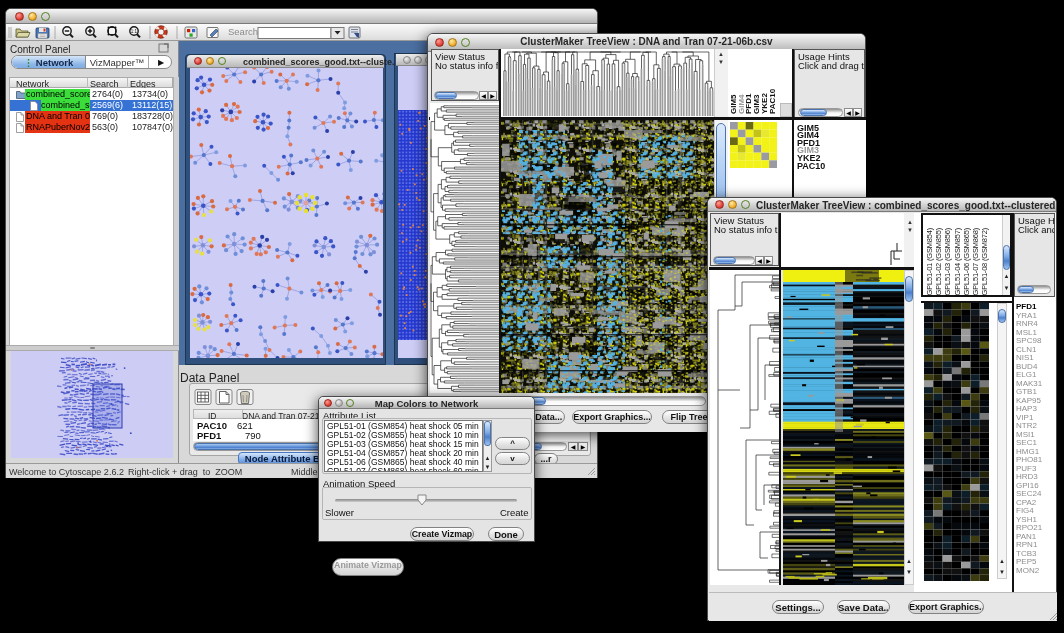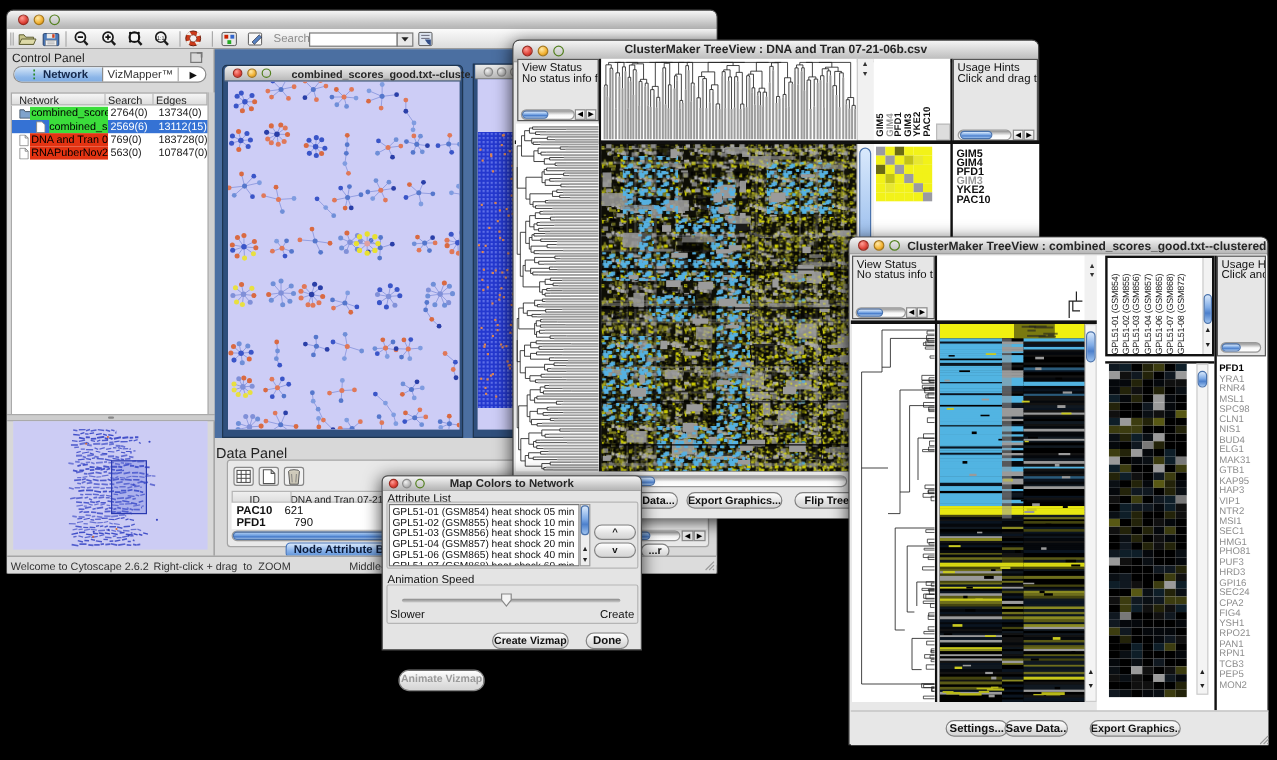--- a/index.html
+++ b/index.html
@@ -2925,21 +2925,21 @@
       <rect x="46.50" y="271.74" width="9.3" height="6.47" fill="#3c3c10"></rect>
       <rect x="55.80" y="271.74" width="9.3" height="6.47" fill="#23230a"></rect>
     </svg>
     <div class="abs" style="left:289px;top:105px;width:10px;height:276px;background:#f4f4f4;border:1px solid #ccc;"></div>
     <div class="sthumb" style="left:290px;top:111px;width:8px;height:14px;"></div>
     <span class="abs" style="left:291px;top:360px;font-size:6px;color:#222;">▲</span>
     <span class="abs" style="left:291px;top:371px;font-size:6px;color:#222;">▼</span>
     <div class="abs" style="left:304px;top:15px;width:1.5px;height:379px;background:#111;"></div>
     <div class="abs" style="left:308px;top:105px;width:40px;height:272px;font-size:8px;line-height:8.5px;color:#8e8e8e;overflow:hidden;"><span style="color:#000;font-weight:bold;">PFD1</span><br>YRA1<br>RNR4<br>MSL1<br>SPC98<br>CLN1<br>NIS1<br>BUD4<br>ELG1<br>MAK31<br>GTB1<br>KAP95<br>HAP3<br>VIP1<br>NTR2<br>MSI1<br>SEC1<br>HMG1<br>PHO81<br>PUF3<br>HRD3<br>GPI16<br>SEC24<br>CPA2<br>FIG4<br>YSH1<br>RPO21<br>PAN1<br>RPN1<br>TCB3<br>PEP5<br>MON2</div>
     <div class="abs" style="left:1px;top:394px;width:348px;height:29px;background:#e7e7e7;border-top:1px solid #bbb;">
-      <div class="pillbtn" style="left:63px;top:7px;width:52px;height:14px;font-size:9.5px;line-height:13px;margin-left:16px;">Settings...</div>
+      <div class="pillbtn" style="left:63px;top:7px;width:52px;height:14px;font-size:9.5px;line-height:13px;">Settings...</div>
       <div class="pillbtn" style="left:128px;top:7px;width:53px;height:14px;font-size:9.5px;line-height:13px;">Save Data...</div>
       <div class="pillbtn" style="left:199px;top:7px;width:76px;height:14px;font-size:9px;line-height:13px;">Export Graphics...</div>
     </div>
     <svg style="left:342px;top:415px;" width="8" height="8" viewBox="0 0 8 8">
       <g stroke="#999" stroke-width="1">
         <line x1="0" y1="7" x2="7" y2="0"></line>
         <line x1="3" y1="7" x2="7" y2="3"></line>
         <line x1="6" y1="7" x2="7" y2="6"></line>
       </g>
     </svg>

